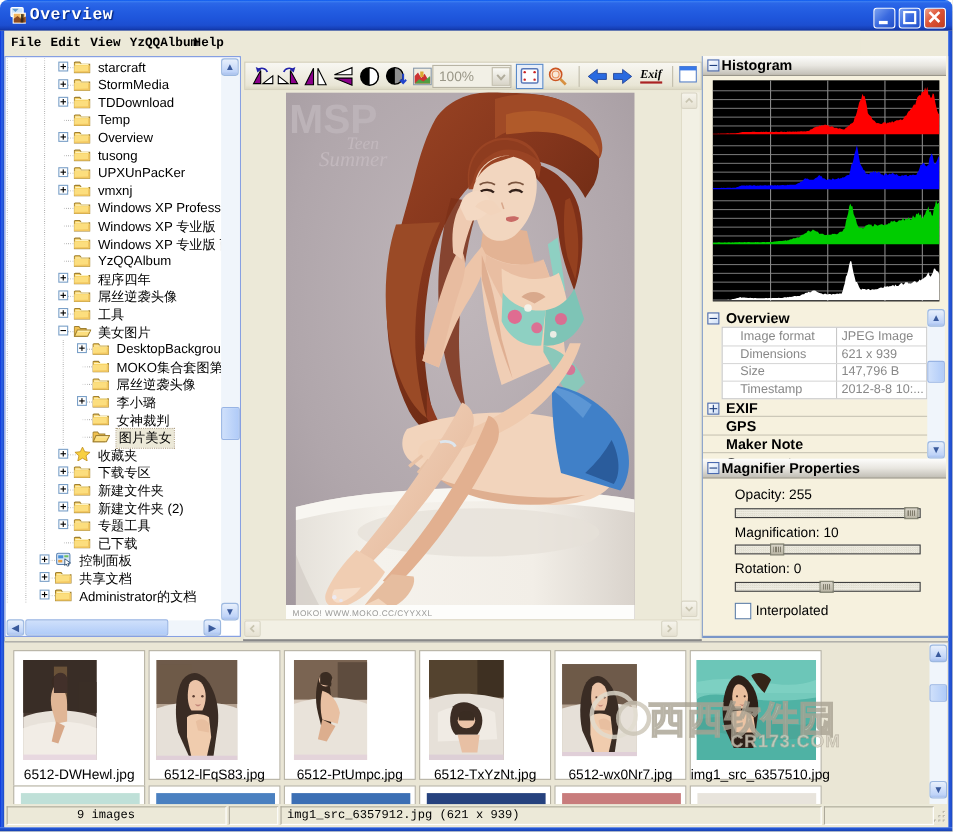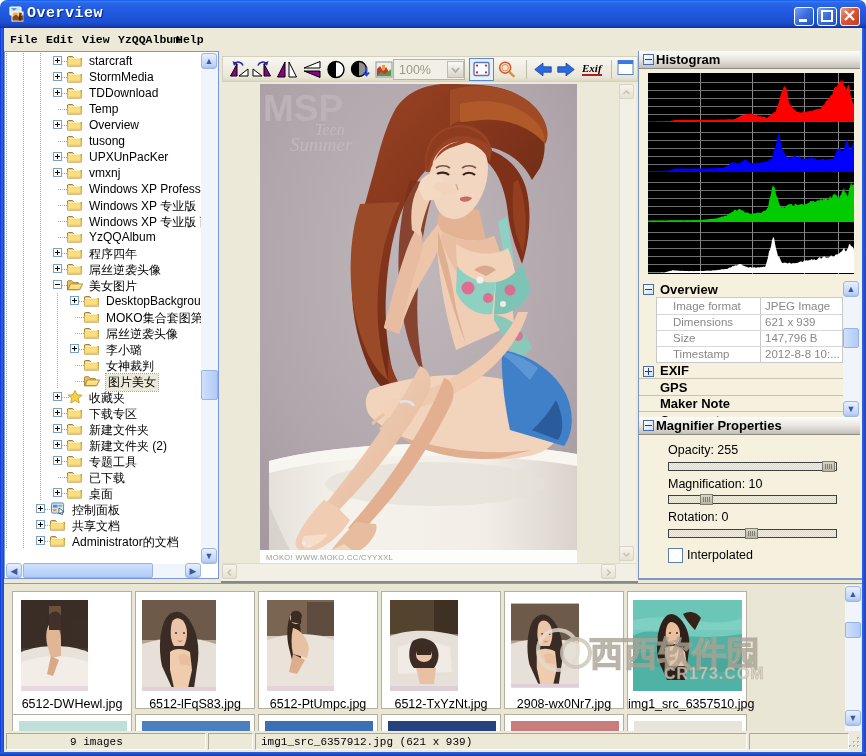--- a/index.html
+++ b/index.html
@@ -314,20 +314,34 @@
           <path d="M0.5 5.5 L14.5 5.5 L14.5 12 L0.5 12 Z" fill="#FCDE7E"></path>
           <path d="M0.5 12 L14.5 12 L14.5 6 L13 6 L13 10.5 L0.5 10.8 Z" fill="#EBB84E" opacity="0.6"></path>
         </svg>
         <span class="lbl" style="left:83px">屌丝逆袭头像</span>
       </div>
 <div class="trow">
         <i class="vg" style="left:0px"></i>
         <i class="vg" style="left:17px"></i>
         <i class="vg" style="left:34px"></i>
         <i class="hg" style="left:52px;width:12px"></i>
+        <div class="pm plus" style="left:47px"></div>
+        <svg class="fold" style="left:61px" width="16" height="13" viewBox="0 0 16 13">
+          <path d="M0.5 3 L0.5 12 L14.5 12 L14.5 4.5 L7 4.5 L5.5 2.5 L1.5 2.5 Z" fill="#F7D062" stroke="#A08030" stroke-width="1"></path>
+          <path d="M1.5 4 L13.5 4 L13.5 5 L1.5 5 Z" fill="#FDF2C0"></path>
+          <path d="M0.5 5.5 L14.5 5.5 L14.5 12 L0.5 12 Z" fill="#FCDE7E"></path>
+          <path d="M0.5 12 L14.5 12 L14.5 6 L13 6 L13 10.5 L0.5 10.8 Z" fill="#EBB84E" opacity="0.6"></path>
+        </svg>
+        <span class="lbl" style="left:83px">工具</span>
+      </div>
+<div class="trow">
+        <i class="vg" style="left:0px"></i>
+        <i class="vg" style="left:17px"></i>
+        <i class="vg" style="left:34px"></i>
+        <i class="hg" style="left:52px;width:12px"></i>
         <div class="pm" style="left:47px"></div>
         <svg class="fold" style="left:61px" width="17" height="13" viewBox="0 0 17 13">
           <path d="M0.5 3 L0.5 12 L12 12 L12 4.5 L6.5 4.5 L5 2.5 L1.5 2.5 Z" fill="#F0C050" stroke="#A08030" stroke-width="1"></path>
           <path d="M3.5 6 L16.5 6 L13.5 12 L0.8 12 Z" fill="#FCDE7E" stroke="#A08030" stroke-width="1"></path>
           <path d="M4 6.8 L15.6 6.8 L15.2 7.6 L3.7 7.6 Z" fill="#FDF2C0"></path>
         </svg>
         <span class="lbl" style="left:83px">美女图片</span>
       </div>
 <div class="trow">
         <i class="vg" style="left:0px"></i>
@@ -486,34 +500,20 @@
         <i class="vg" style="left:17px"></i>
         <i class="vg" style="left:34px"></i>
         <i class="hg" style="left:52px;width:12px"></i>
         <svg class="fold" style="left:61px" width="16" height="13" viewBox="0 0 16 13">
           <path d="M0.5 3 L0.5 12 L14.5 12 L14.5 4.5 L7 4.5 L5.5 2.5 L1.5 2.5 Z" fill="#F7D062" stroke="#A08030" stroke-width="1"></path>
           <path d="M1.5 4 L13.5 4 L13.5 5 L1.5 5 Z" fill="#FDF2C0"></path>
           <path d="M0.5 5.5 L14.5 5.5 L14.5 12 L0.5 12 Z" fill="#FCDE7E"></path>
           <path d="M0.5 12 L14.5 12 L14.5 6 L13 6 L13 10.5 L0.5 10.8 Z" fill="#EBB84E" opacity="0.6"></path>
         </svg>
         <span class="lbl" style="left:83px">已下载</span>
-      </div>
-<div class="trow">
-        <i class="vg" style="left:0px"></i>
-        <i class="vg" style="left:17px"></i>
-        <i class="vg" style="left:34px"></i>
-        <i class="hg" style="left:52px;width:12px"></i>
-        <div class="pm plus" style="left:47px"></div>
-        <svg class="fold" style="left:61px" width="16" height="13" viewBox="0 0 16 13">
-          <path d="M0.5 3 L0.5 12 L14.5 12 L14.5 4.5 L7 4.5 L5.5 2.5 L1.5 2.5 Z" fill="#F7D062" stroke="#A08030" stroke-width="1"></path>
-          <path d="M1.5 4 L13.5 4 L13.5 5 L1.5 5 Z" fill="#FDF2C0"></path>
-          <path d="M0.5 5.5 L14.5 5.5 L14.5 12 L0.5 12 Z" fill="#FCDE7E"></path>
-          <path d="M0.5 12 L14.5 12 L14.5 6 L13 6 L13 10.5 L0.5 10.8 Z" fill="#EBB84E" opacity="0.6"></path>
-        </svg>
-        <span class="lbl" style="left:83px">桌面</span>
       </div>
 <div class="trow">
         <i class="vg" style="left:0px"></i>
         <i class="vg" style="left:17px"></i>
         <i class="hg" style="left:35px;width:12px"></i>
         <div class="pm plus" style="left:30px"></div>
         <svg class="fold" style="left:44px" width="16" height="14" viewBox="0 0 16 14">
           <rect x="1" y="1" width="13" height="11" rx="1.5" fill="#D6E6F8" stroke="#5880B0"></rect>
           <rect x="2.5" y="3" width="5" height="3" fill="#4A90D8"></rect>
           <rect x="8.5" y="3" width="4" height="2" fill="#70C060"></rect>
@@ -942,21 +942,21 @@
 <path d="M0 44 C24 36 52 36 74 44 L74 91 L0 91 Z" fill="#e6e0d8"></path>
 <path d="M24 18 C18 28 16 48 20 66 L30 88 L52 88 L56 60 C58 40 52 24 44 16 C38 10 30 10 24 18 Z" fill="#3a2c24"></path>
 <path d="M30 22 C28 30 28 40 32 46 L42 46 C46 38 46 28 42 22 C38 17 33 17 30 22 Z" fill="#ecc4a8"></path>
 <circle cx="34" cy="33" r="1.1" fill="#5a3c30"></circle>
           <circle cx="42" cy="33" r="1.1" fill="#5a3c30"></circle>
 <path d="M35 40 C37 41 39 41 41 40 L39 42 L37 42 Z" fill="#c08478"></path>
 <path d="M28 52 C32 48 42 48 48 52 L50 70 L46 88 L32 88 L28 70 Z" fill="#f0ccae"></path>
 <path d="M36 56 C40 52 46 54 48 58 L48 66 L38 64 Z" fill="#e8bfa0"></path>
 <rect x="0" y="87" width="74" height="4" fill="#e0cfd8"></rect>
 </svg></div>
-  <div class="fname" style="top:105px">2908-wx0Nr7.jpg</div>
+  <div class="fname" style="top:105px">6512-wx0Nr7.jpg</div>
 </div>
 <div class="card" style="left:623px;top:7px;width:120px;height:118px">
   <div class="abs" style="left:5px;top:8px;width:109px;height:91px;overflow:hidden"><svg width="109" height="91" viewBox="0 0 109 91">
 <rect width="109" height="91" fill="#4fb2a4"></rect>
 <rect x="0" y="0" width="109" height="30" fill="#6cc6b8"></rect>
 <path d="M0 20 Q30 14 60 20 T109 18 L109 34 Q70 40 40 34 T0 36 Z" fill="#84d4c6" opacity="0.7"></path>
 <path d="M0 54 Q36 48 70 56 T109 52 L109 70 Q60 76 30 68 T0 72 Z" fill="#4aa294" opacity="0.7"></path>
 <path d="M30 20 C24 30 22 48 26 62 L34 80 L52 80 L56 50 C58 34 52 22 44 16 C38 12 34 14 30 20 Z" fill="#2e2018"></path>
 <path d="M34 26 C32 32 32 40 36 44 L44 44 C48 38 48 30 44 25 C40 21 36 21 34 26 Z" fill="#eabf9e"></path>
 <circle cx="37" cy="33" r="1" fill="#4a3226"></circle>

